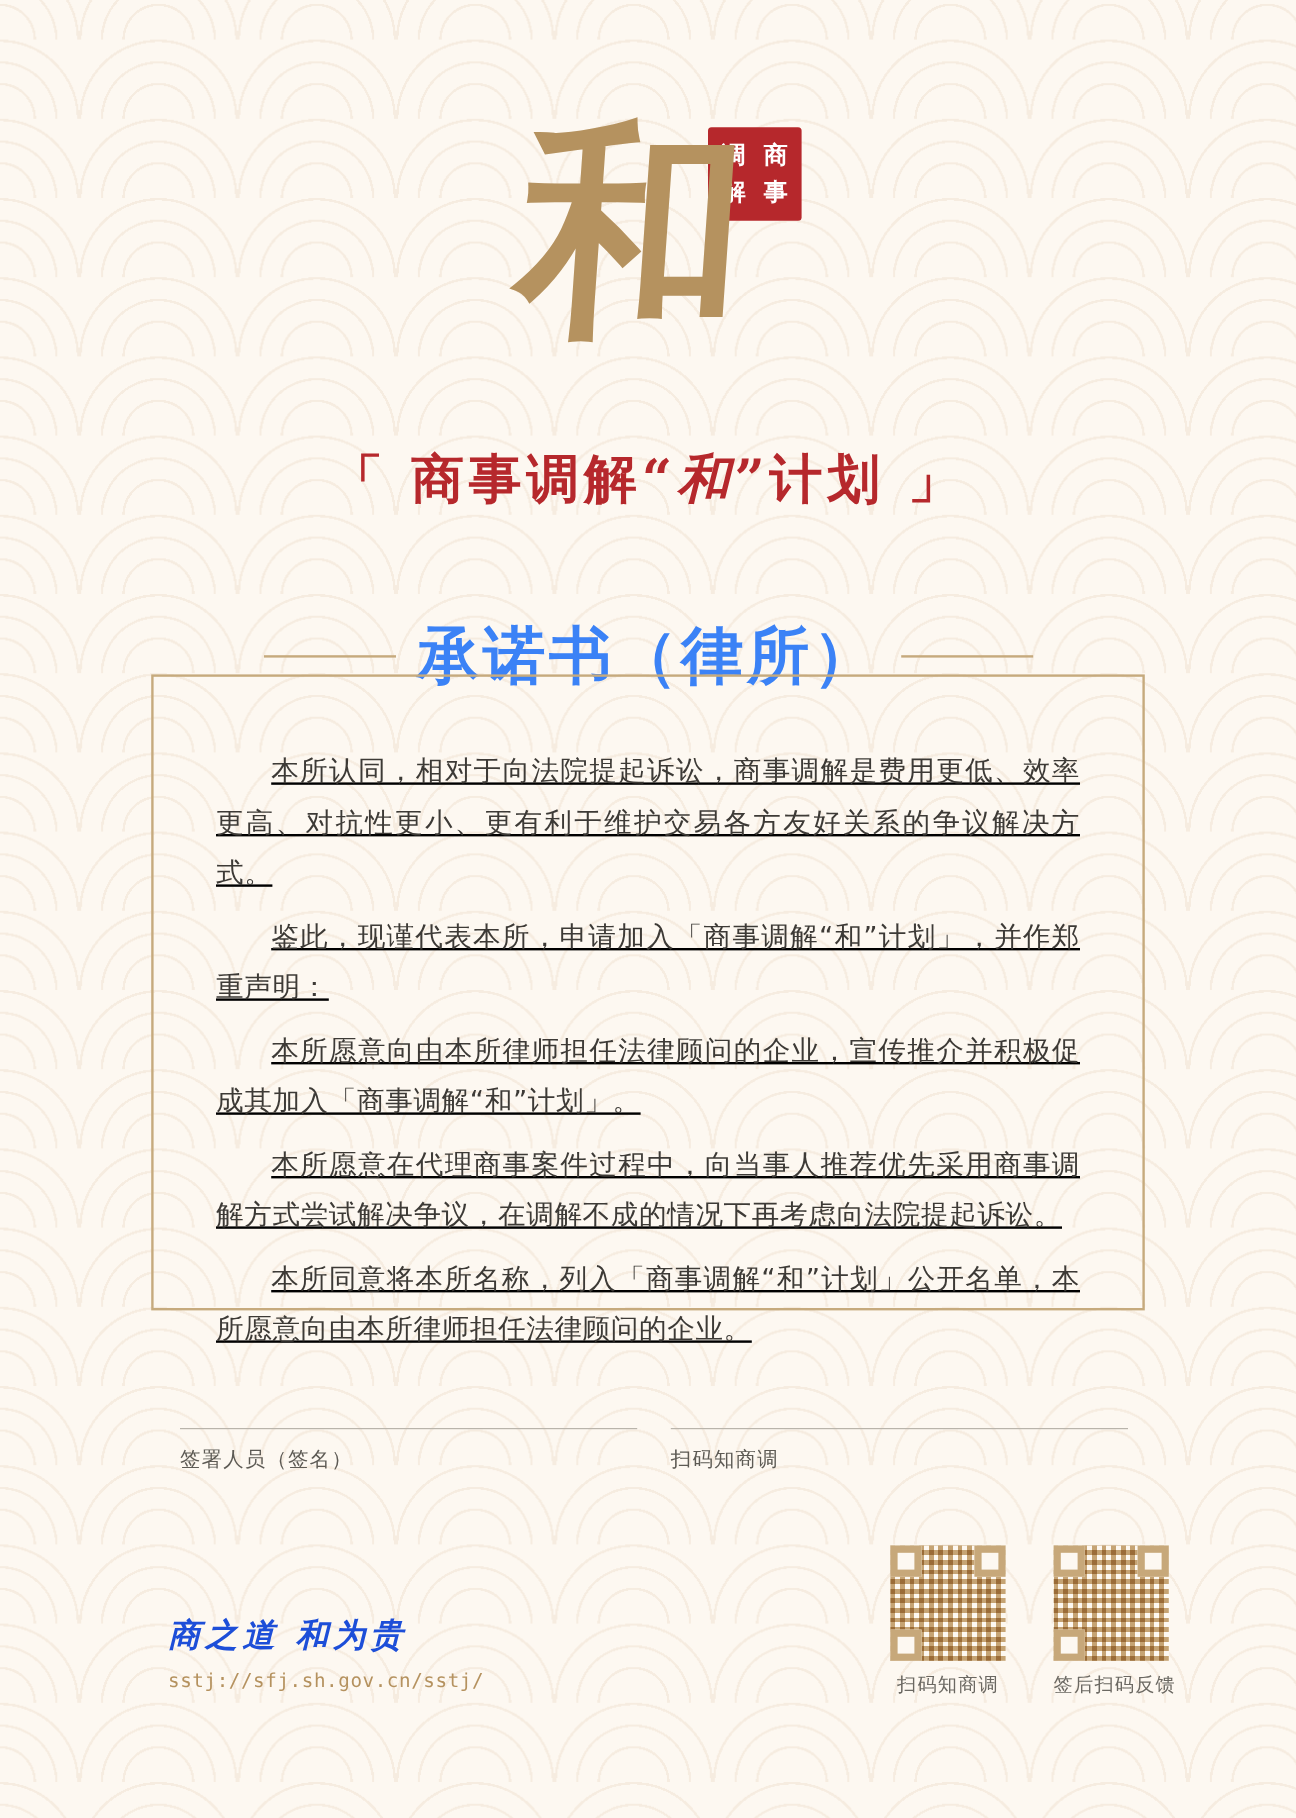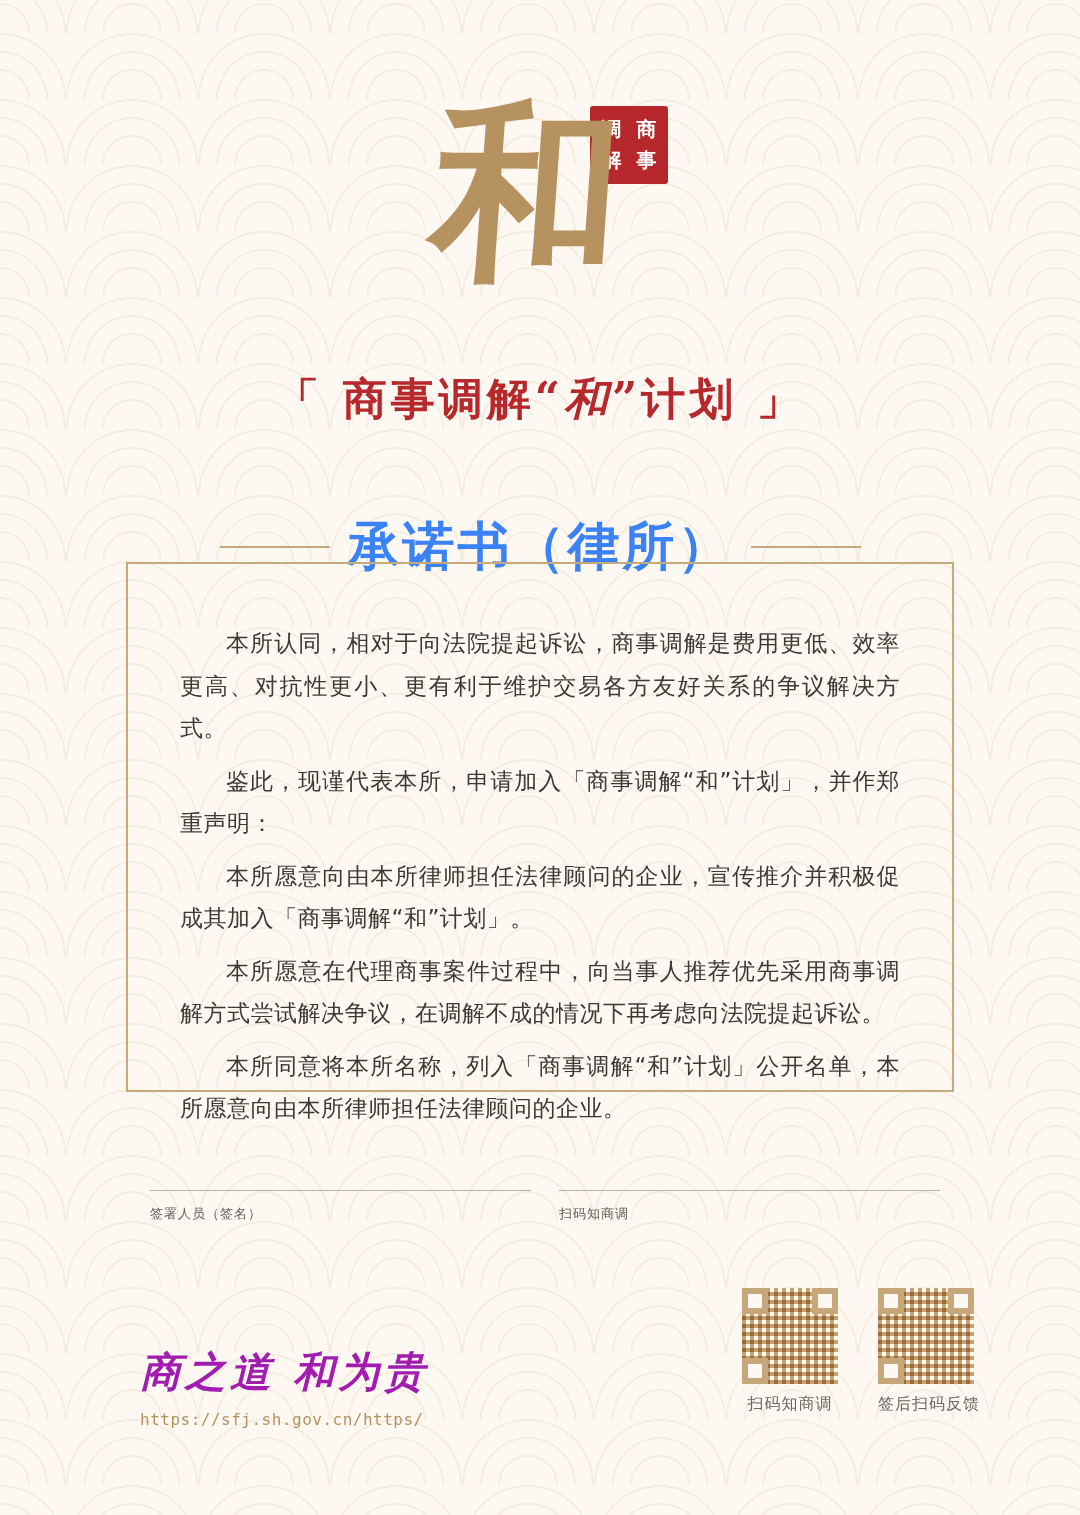--- a/index.html
+++ b/index.html
@@ -127,20 +127,21 @@
     position: absolute;
     left: 126px;
     top: 562px;
     width: 828px;
     height: 530px;
     border: 2px solid #c6aa7d;
     box-sizing: border-box;
   }
   .body-inner {
     padding: 58px 52px 40px 52px;
+    text-decoration: underline;
   }
   .body-inner p {
     margin: 0 0 10px 0;
     font-family: "DejaVu Sans", sans-serif;
     font-size: 23px;
     line-height: 1.85;
     color: #3d3a36;
     text-align: justify;
     text-indent: 2em;
     letter-spacing: 0.5px;
@@ -158,36 +159,36 @@
   .sign-col {
     flex: 1;
   }
   .sign-line {
     height: 1px;
     background: #b9b4ab;
     margin-bottom: 14px;
   }
   .sign-label {
     font-family: "DejaVu Sans", sans-serif;
-    font-size: 13px;
+    font-size: 17px;
     color: #5d5a54;
     letter-spacing: 1px;
   }
 
   
   .footer-left {
     position: absolute;
     left: 140px;
     top: 1345px;
   }
   .slogan {
     font-family: "DejaVu Serif", serif;
-    font-size: 41px;
-    font-weight: 700;
-    color: #a21caf;
+    font-size: 27px;
+    font-weight: 700;
+    color: #1d4ed8;
     letter-spacing: 4px;
     font-style: italic;
   }
   .url {
     margin-top: 10px;
     font-family: "DejaVu Sans Mono", monospace;
     font-size: 16px;
     color: #b5925f;
     letter-spacing: 0.5px;
   }
@@ -286,21 +287,21 @@
       <div class="sign-label">签署人员（签名）</div>
     </div>
     <div class="sign-col">
       <div class="sign-line"></div>
       <div class="sign-label">扫码知商调</div>
     </div>
   </div>
 
   <div class="footer-left">
     <div class="slogan">商之道 和为贵</div>
-    <div class="url">https://sfj.sh.gov.cn/https/</div>
+    <div class="url">sstj://sfj.sh.gov.cn/sstj/</div>
   </div>
 
   <div class="qr-row">
     <div class="qr-item">
       <div class="qr-code">
         <div class="qr-corner-bl"></div>
       </div>
       <div class="qr-caption">扫码知商调</div>
     </div>
     <div class="qr-item">

